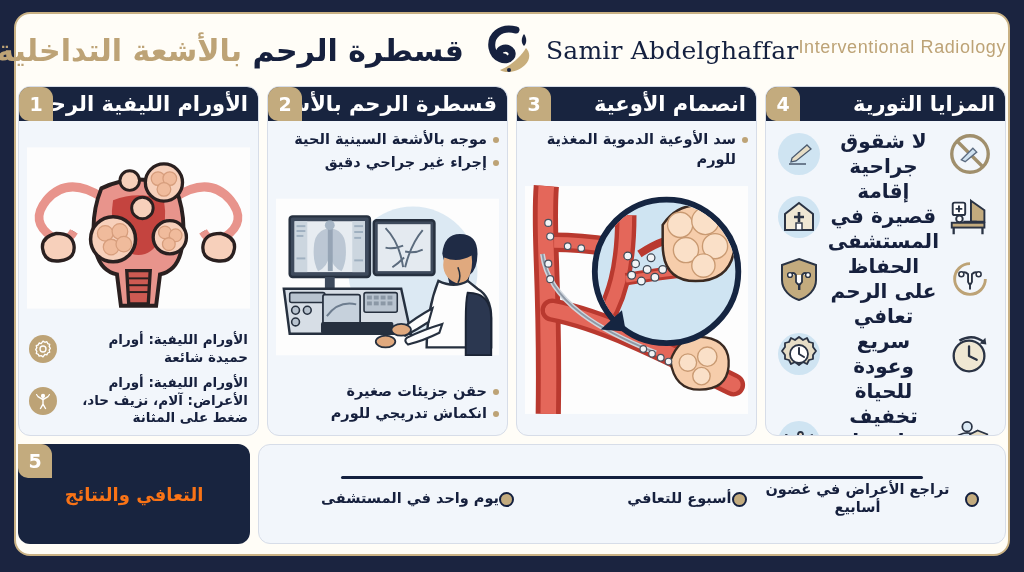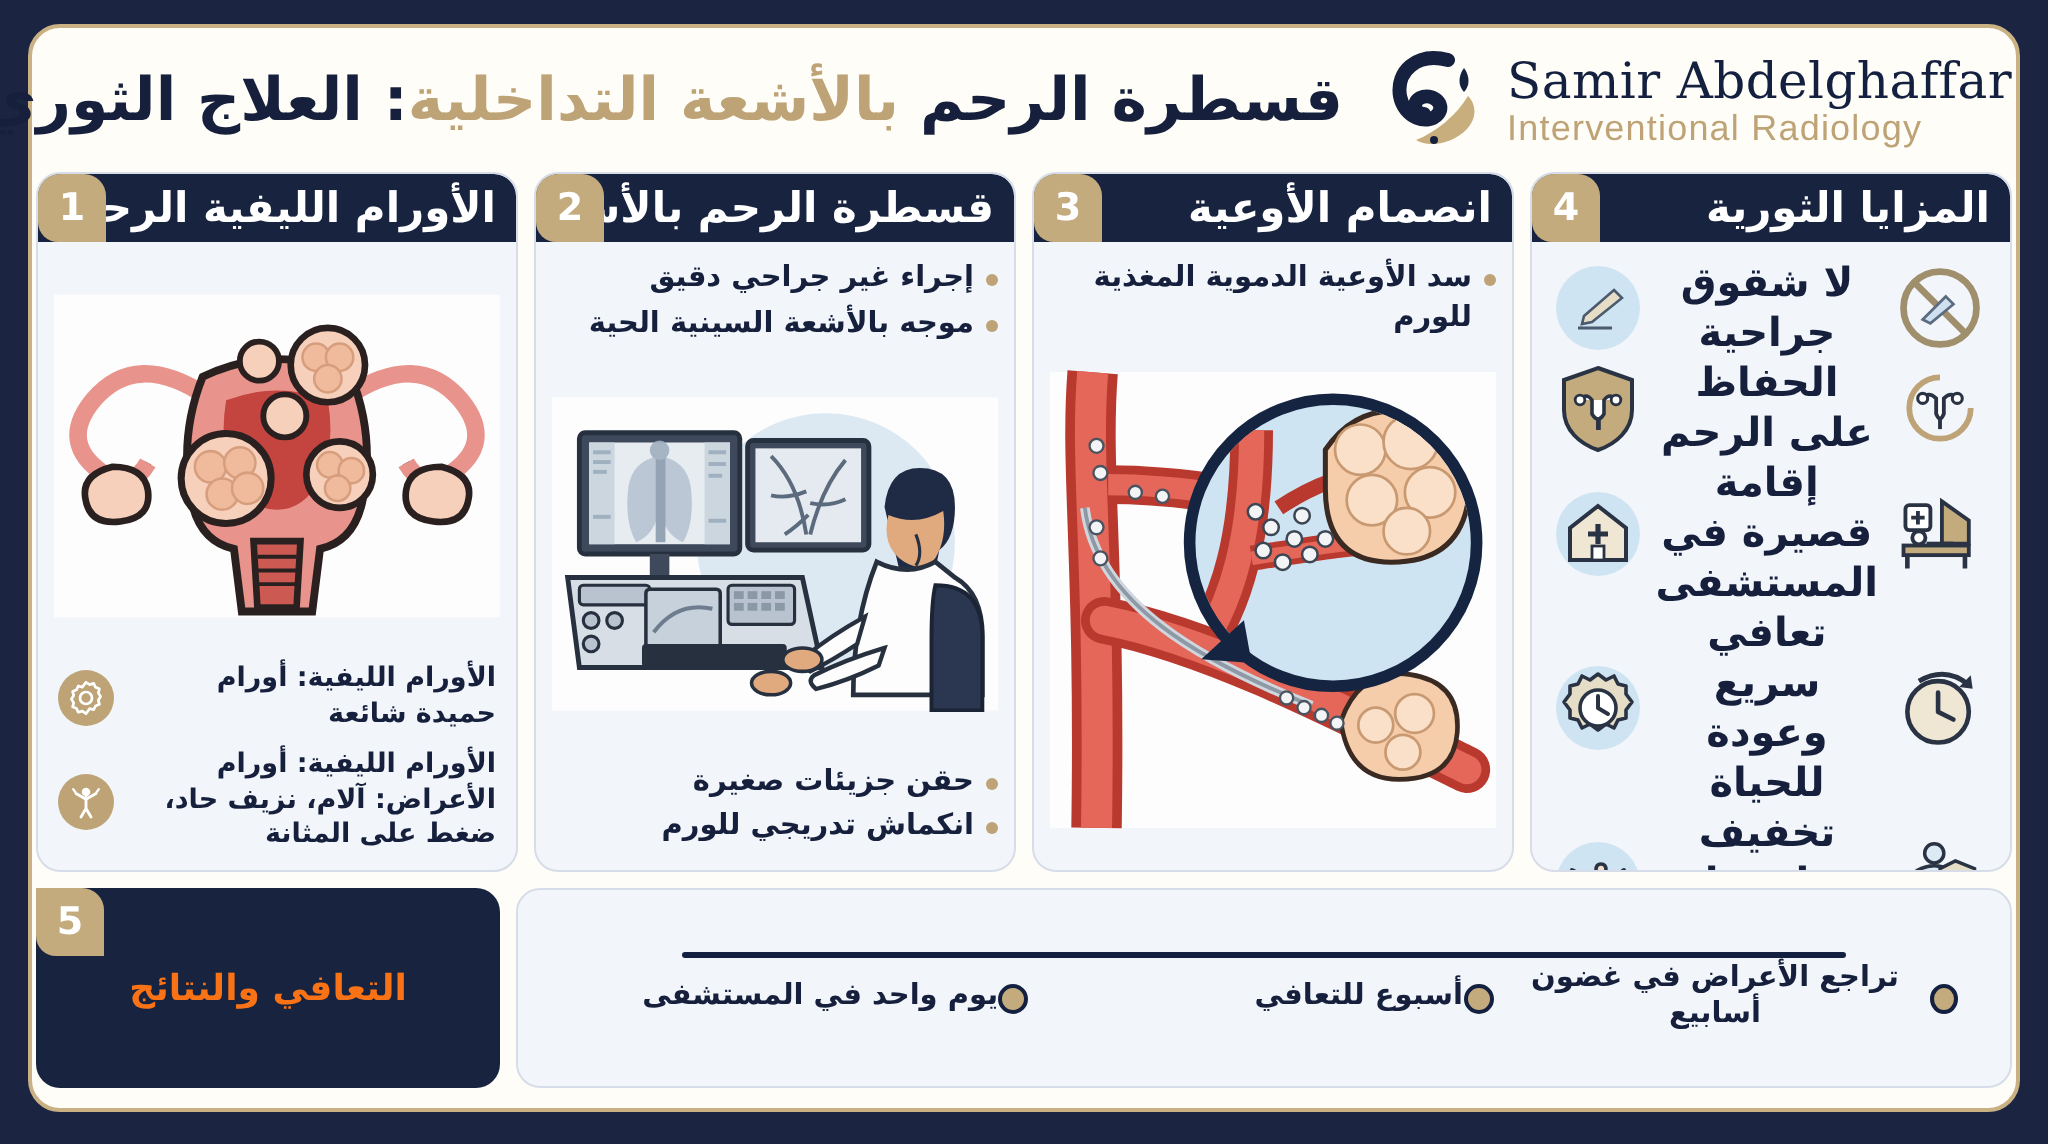--- a/index.html
+++ b/index.html
@@ -19,21 +19,21 @@
   }
   .content{
     position:absolute;left:18px;top:16px;right:18px;bottom:20px;
     box-sizing:border-box;
   }
 
   
   .header{height:70px;display:flex;align-items:center;justify-content:flex-start;gap:14px;}
   .brand{display:flex;align-items:center;gap:8px;padding-inline-start:8px;direction:ltr;}
   .logo-mark{position:relative;width:52px;height:54px;flex:none;}
-  .brand-text{display:flex;flex-direction:column;line-height:1.05;}
+  .brand-text{display:flex;flex-direction:row;line-height:1.05;}
   .brand-name{
     font-family:"DejaVu Serif","Liberation Serif",serif;
     font-size:25px;color:#14203f;letter-spacing:.2px;white-space:nowrap;
   }
   .brand-sub{
     font-size:18px;color:#bda376;letter-spacing:.6px;white-space:nowrap;
     font-family:"Liberation Sans",sans-serif;
   }
   .title{
     flex:1;text-align:right;padding-inline-end:6px;
@@ -173,58 +173,58 @@
                     <circle cx="23" cy="23" r="21" fill="#cfe4f2"></circle>
                     <path d="M31 14 L35 18 L20 30 L15 31 L16 27 Z" fill="#e6ddc6" stroke="#4b5a6e" stroke-width="1.3"></path>
                     <line x1="13" y1="33" x2="30" y2="33" stroke="#4b5a6e" stroke-width="1.5"></line>
                   </svg>
                 </span>
               </div>
 
               <div class="benefit">
                 <span class="b-left">
                   <svg viewBox="0 0 50 50" width="48" height="48">
+                    <path d="M26 8 L40 18 V30 H26 Z" fill="#c3ab7e" stroke="#2a3344" stroke-width="2"></path>
+                    <rect x="7" y="10" width="13" height="13" rx="2" fill="#fff" stroke="#2a3344" stroke-width="2"></rect>
+                    <path d="M13.5 13 v7 M10 16.5 h7" stroke="#2a3344" stroke-width="2"></path>
+                    <rect x="6" y="31" width="34" height="5" fill="#c3ab7e" stroke="#2a3344" stroke-width="2"></rect>
+                    <path d="M8 36 v7 M38 36 v7" stroke="#2a3344" stroke-width="2.4"></path>
+                    <circle cx="14" cy="27" r="3.4" fill="#fff" stroke="#2a3344" stroke-width="2"></circle>
+                    <path d="M18 30 h14" stroke="#2a3344" stroke-width="2"></path>
+                  </svg>
+                </span>
+                <span class="b-text">إقامة قصيرة في المستشفى</span>
+                <span class="b-right">
+                  <svg viewBox="0 0 46 46" width="46" height="46">
+                    <circle cx="23" cy="23" r="21" fill="#cfe4f2"></circle>
+                    <path d="M23 9 L37 20 V36 H9 V20 Z" fill="#efe7d3" stroke="#2a3344" stroke-width="2"></path>
+                    <path d="M23 18 v10 M18 23 h10" stroke="#2a3344" stroke-width="2.6"></path>
+                    <rect x="20" y="29" width="6" height="7" fill="#fff" stroke="#2a3344" stroke-width="1.4"></rect>
+                  </svg>
+                </span>
+              </div>
+
+              <div class="benefit">
+                <span class="b-left">
+                  <svg viewBox="0 0 50 50" width="48" height="48">
                     <path d="M41 25 A16 16 0 1 1 25 9" fill="none" stroke="#bda376" stroke-width="3"></path>
                     <path d="M16 20 Q19 16 23 20 L23 28 Q25 33 27 28 L27 20 Q31 16 34 20" fill="#fff" stroke="#2a3344" stroke-width="2" stroke-linejoin="round"></path>
                     <path d="M24 30 L26 30 L26 36 L24 36 Z" fill="#2a3344"></path>
                     <circle cx="16" cy="20" r="2.6" fill="#fff" stroke="#2a3344" stroke-width="1.6"></circle>
                     <circle cx="34" cy="20" r="2.6" fill="#fff" stroke="#2a3344" stroke-width="1.6"></circle>
                   </svg>
                 </span>
                 <span class="b-text">الحفاظ على الرحم</span>
                 <span class="b-right">
                   <svg viewBox="0 0 46 46" width="46" height="46">
                     <path d="M23 3 L40 9 V24 C40 34 32 41 23 44 C14 41 6 34 6 24 V9 Z" fill="#c3ab7e" stroke="#2a3344" stroke-width="2"></path>
                     <path d="M14 19 Q17 15 20 19 L20 26 Q23 31 26 26 L26 19 Q29 15 32 19" fill="#fff" stroke="#2a3344" stroke-width="1.8" stroke-linejoin="round"></path>
                     <circle cx="14" cy="19" r="2.4" fill="#fff" stroke="#2a3344" stroke-width="1.4"></circle>
                     <circle cx="32" cy="19" r="2.4" fill="#fff" stroke="#2a3344" stroke-width="1.4"></circle>
                     <rect x="22" y="28" width="2.4" height="6" fill="#2a3344"></rect>
-                  </svg>
-                </span>
-              </div>
-
-              <div class="benefit">
-                <span class="b-left">
-                  <svg viewBox="0 0 50 50" width="48" height="48">
-                    <path d="M26 8 L40 18 V30 H26 Z" fill="#c3ab7e" stroke="#2a3344" stroke-width="2"></path>
-                    <rect x="7" y="10" width="13" height="13" rx="2" fill="#fff" stroke="#2a3344" stroke-width="2"></rect>
-                    <path d="M13.5 13 v7 M10 16.5 h7" stroke="#2a3344" stroke-width="2"></path>
-                    <rect x="6" y="31" width="34" height="5" fill="#c3ab7e" stroke="#2a3344" stroke-width="2"></rect>
-                    <path d="M8 36 v7 M38 36 v7" stroke="#2a3344" stroke-width="2.4"></path>
-                    <circle cx="14" cy="27" r="3.4" fill="#fff" stroke="#2a3344" stroke-width="2"></circle>
-                    <path d="M18 30 h14" stroke="#2a3344" stroke-width="2"></path>
-                  </svg>
-                </span>
-                <span class="b-text">إقامة قصيرة في المستشفى</span>
-                <span class="b-right">
-                  <svg viewBox="0 0 46 46" width="46" height="46">
-                    <circle cx="23" cy="23" r="21" fill="#cfe4f2"></circle>
-                    <path d="M23 9 L37 20 V36 H9 V20 Z" fill="#efe7d3" stroke="#2a3344" stroke-width="2"></path>
-                    <path d="M23 18 v10 M18 23 h10" stroke="#2a3344" stroke-width="2.6"></path>
-                    <rect x="20" y="29" width="6" height="7" fill="#fff" stroke="#2a3344" stroke-width="1.4"></rect>
                   </svg>
                 </span>
               </div>
 
               <div class="benefit">
                 <span class="b-left">
                   <svg viewBox="0 0 50 50" width="48" height="48">
                     <circle cx="24" cy="27" r="16" fill="#efe7d3" stroke="#2a3344" stroke-width="2.4"></circle>
                     <path d="M24 27 L24 17 M24 27 L32 31" stroke="#2a3344" stroke-width="2.4" stroke-linecap="round"></path>
                     <path d="M14 11 Q28 3 40 13" fill="none" stroke="#2a3344" stroke-width="2.6"></path>
@@ -358,25 +358,25 @@
       <div class="col">
         <div class="panel">
           <div class="panel-head">
             <span class="htxt">قسطرة الرحم بالأشعة</span>
             <span class="num-tab">2</span>
           </div>
           <div class="panel-body">
             <ul class="bullets">
               <li>
                 <span class="dot"></span>
-                <span class="btxt">إجراء غير جراحي دقيق</span>
+                <span class="btxt">موجه بالأشعة السينية الحية</span>
               </li>
               <li>
                 <span class="dot"></span>
-                <span class="btxt">موجه بالأشعة السينية الحية</span>
+                <span class="btxt">إجراء غير جراحي دقيق</span>
               </li>
             </ul>
             <div class="art">
               <svg viewBox="0 0 228 160" width="224" height="158">
                 <rect width="228" height="160" fill="#fdfdfd"></rect>
                 <circle cx="140" cy="74" r="66" fill="#dce9f3"></circle>
 
                 <rect x="14" y="18" width="82" height="62" rx="3" fill="#3e4a5c" stroke="#26303f" stroke-width="2.5"></rect>
                 <rect x="19" y="23" width="72" height="52" fill="#e7ecf1"></rect>
                 <rect x="19" y="23" width="13" height="52" fill="#ccd6df"></rect>

